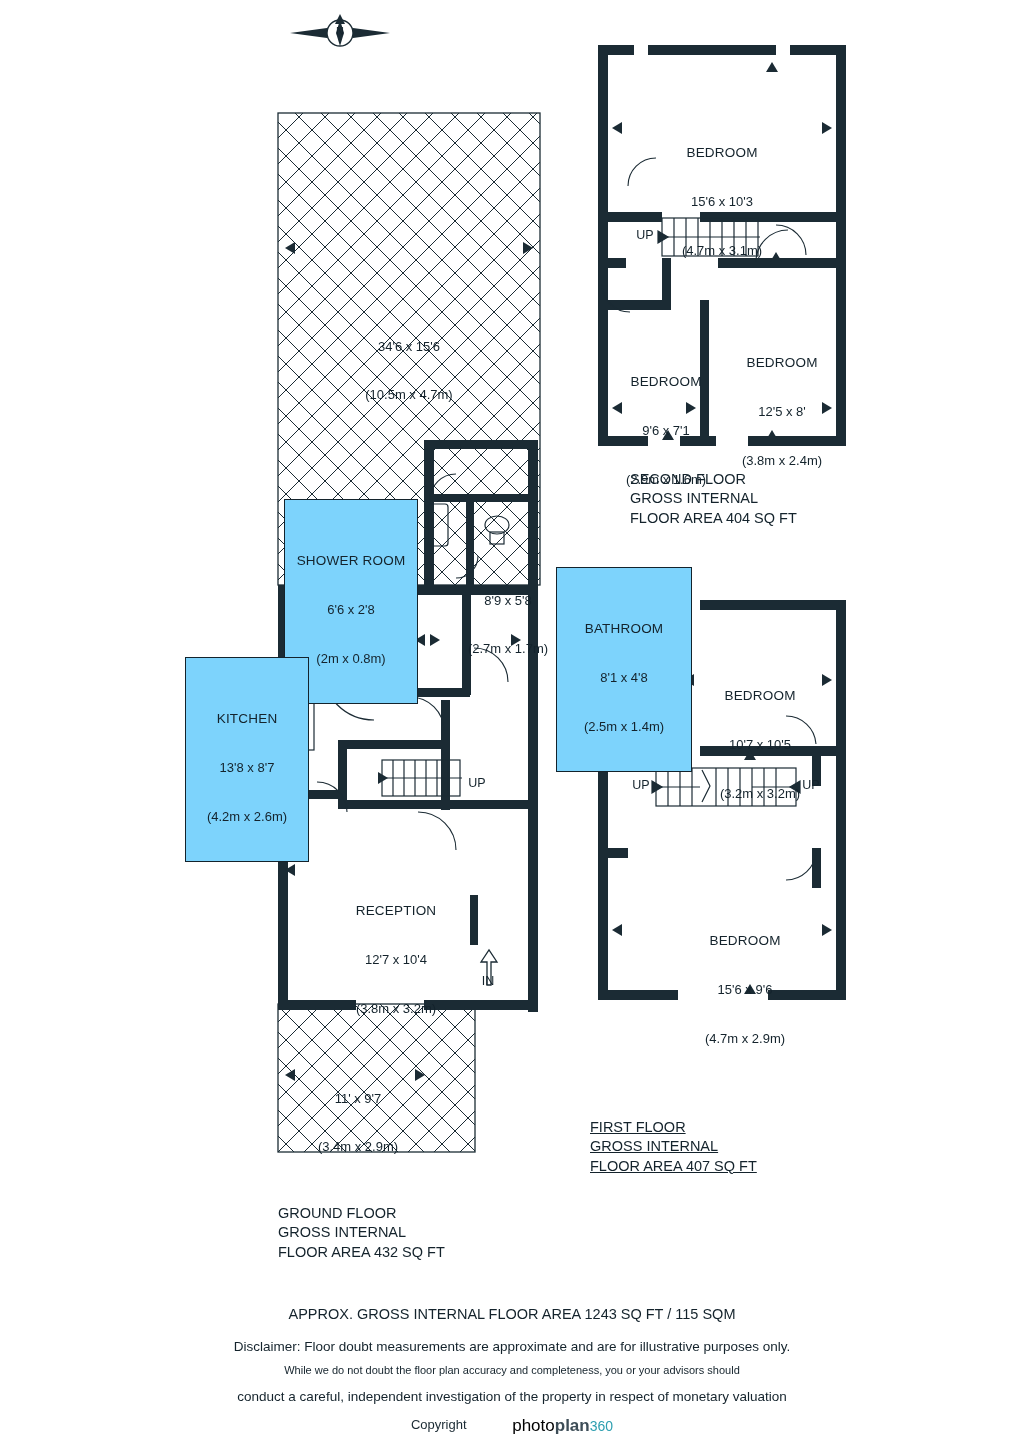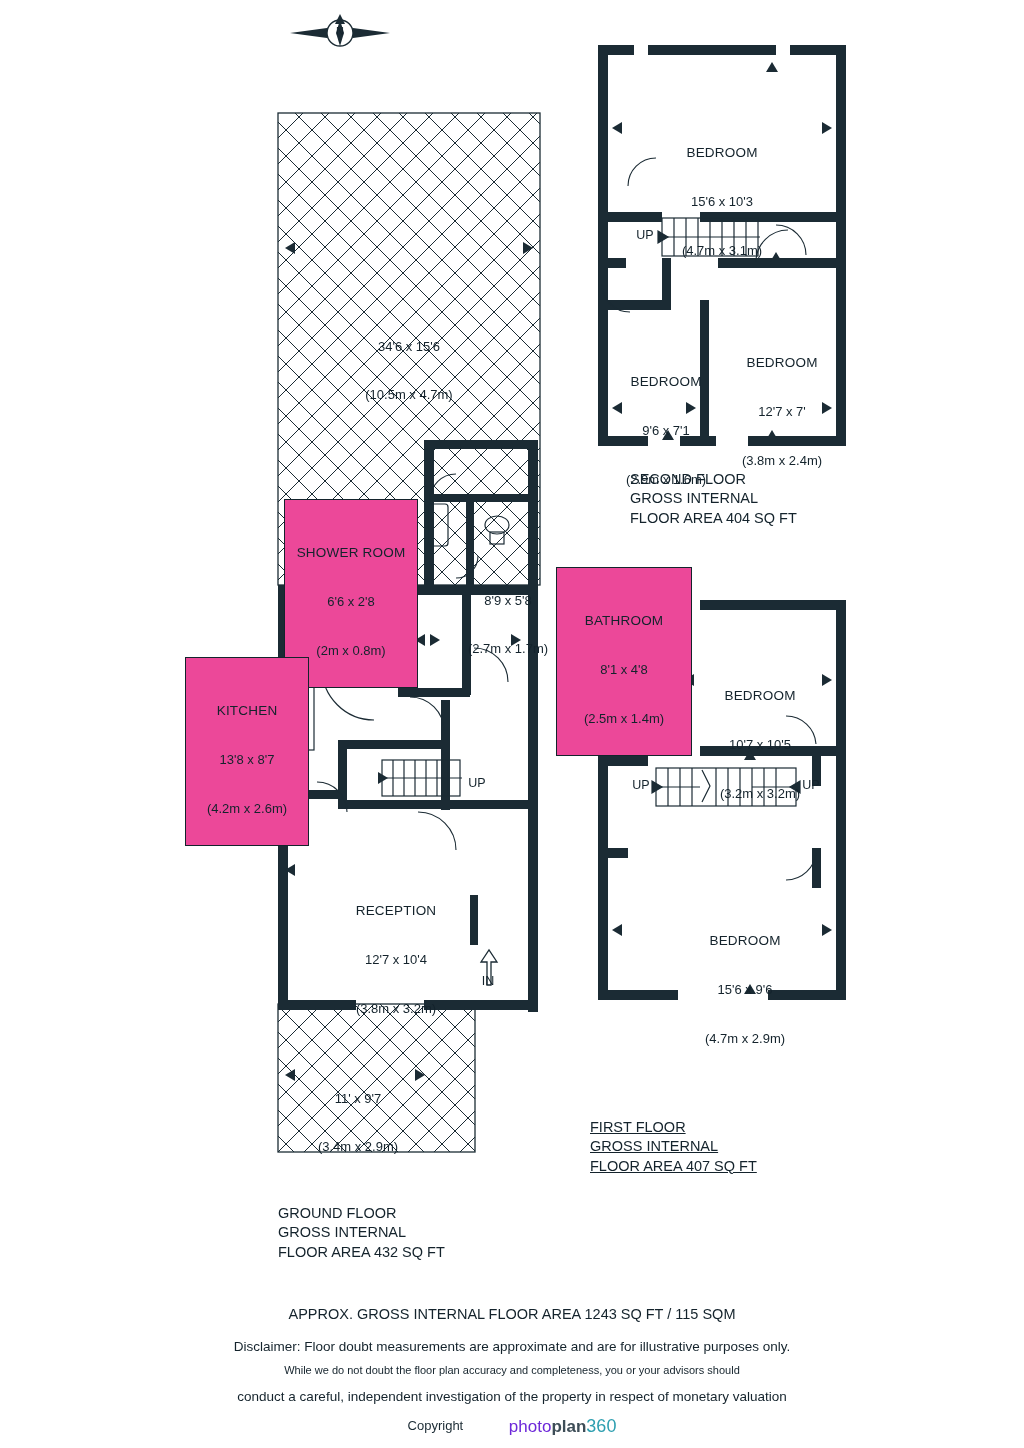--- a/index.html
+++ b/index.html
@@ -1,21 +1,21 @@
 <!DOCTYPE html>
 <html><head>
 <meta charset="utf-8">
 <style>
   html,body{margin:0;padding:0;}
   body{
     width:1024px;height:1448px;position:relative;background:#ffffff;
     font-family:"Liberation Sans", sans-serif;color:#1a2a33;overflow:hidden;
   }
   .lbl{position:absolute;text-align:center;line-height:1.25;font-size:13px;color:#14232c;white-space:pre;}
-  .boxed{border:1.5px solid #14232c;background:#ec4899;padding:12px 7px;}
+  .boxed{border:1.5px solid #14232c;background:#7dd3fc;padding:20px 7px;}
   .legend{position:absolute;font-size:14.5px;line-height:1.33;color:#14232c;white-space:pre;}
   .footer{position:absolute;text-align:center;color:#14232c;}
   svg{position:absolute;left:0;top:0;}
   .rm-name{font-size:13.5px;letter-spacing:.2px;}
 </style>
 </head>
 <body>
 
 <svg width="1024" height="1448">
   <defs>
@@ -278,21 +278,21 @@
 </div>
 
 <div class="lbl" style="left:608px;top:341px;width:116px;">
   <div class="rm-name">BEDROOM</div>
   <div>9'6 x 7'1</div>
   <div>(2.9m x 1.6m)</div>
 </div>
 
 <div class="lbl" style="left:718px;top:322px;width:128px;">
   <div class="rm-name">BEDROOM</div>
-  <div>12'7 x 7'</div>
+  <div>12'5 x 8'</div>
   <div>(3.8m x 2.4m)</div>
 </div>
 
 <div class="lbl" style="left:630px;top:228px;width:30px;font-size:12.5px;">UP</div>
 
 <div class="legend" style="left:590px;top:470px;margin-left:40px;">SECOND FLOOR
 GROSS INTERNAL
 FLOOR AREA 404 SQ FT</div>
 
 <div class="lbl boxed" style="left:556px;top:528px;width:120px;margin-top:39px;">
@@ -321,15 +321,15 @@
 FLOOR AREA 407 SQ FT</div>
 
 <div class="footer" style="left:0;top:1306px;width:1024px;font-size:14.5px;">APPROX. GROSS INTERNAL FLOOR AREA 1243 SQ FT / 115 SQM</div>
 <div class="footer" style="left:0;top:1339px;width:1024px;font-size:13.5px;">Disclaimer: Floor doubt measurements are approximate and are for illustrative purposes only.</div>
 <div class="footer" style="left:0;top:1364px;width:1024px;font-size:11px;">While we do not doubt the floor plan accuracy and completeness, you or your advisors should</div>
 <div class="footer" style="left:0;top:1389px;width:1024px;font-size:13.5px;">conduct a careful, independent investigation of the property in respect of monetary valuation</div>
 
 <div style="position:absolute;left:0;top:1416px;width:1024px;text-align:center;font-size:13px;">
   <span>Copyright</span>
   <span style="display:inline-block;margin-left:6px;vertical-align:-2px;">
-    <span style="font-size:17px;color:#6d28d9;padding-left:36px;">photo</span><span style="font-size:17px;font-weight:bold;color:#3d4d57;">plan</span><span style="font-size:18px;color:#2e9fb0;">360</span>
+    <span style="font-size:17px;color:#000000;padding-left:36px;">photo</span><span style="font-size:17px;font-weight:bold;color:#3d4d57;">plan</span><span style="font-size:14px;color:#2e9fb0;">360</span>
   </span>
 </div>
 
 </body></html>

